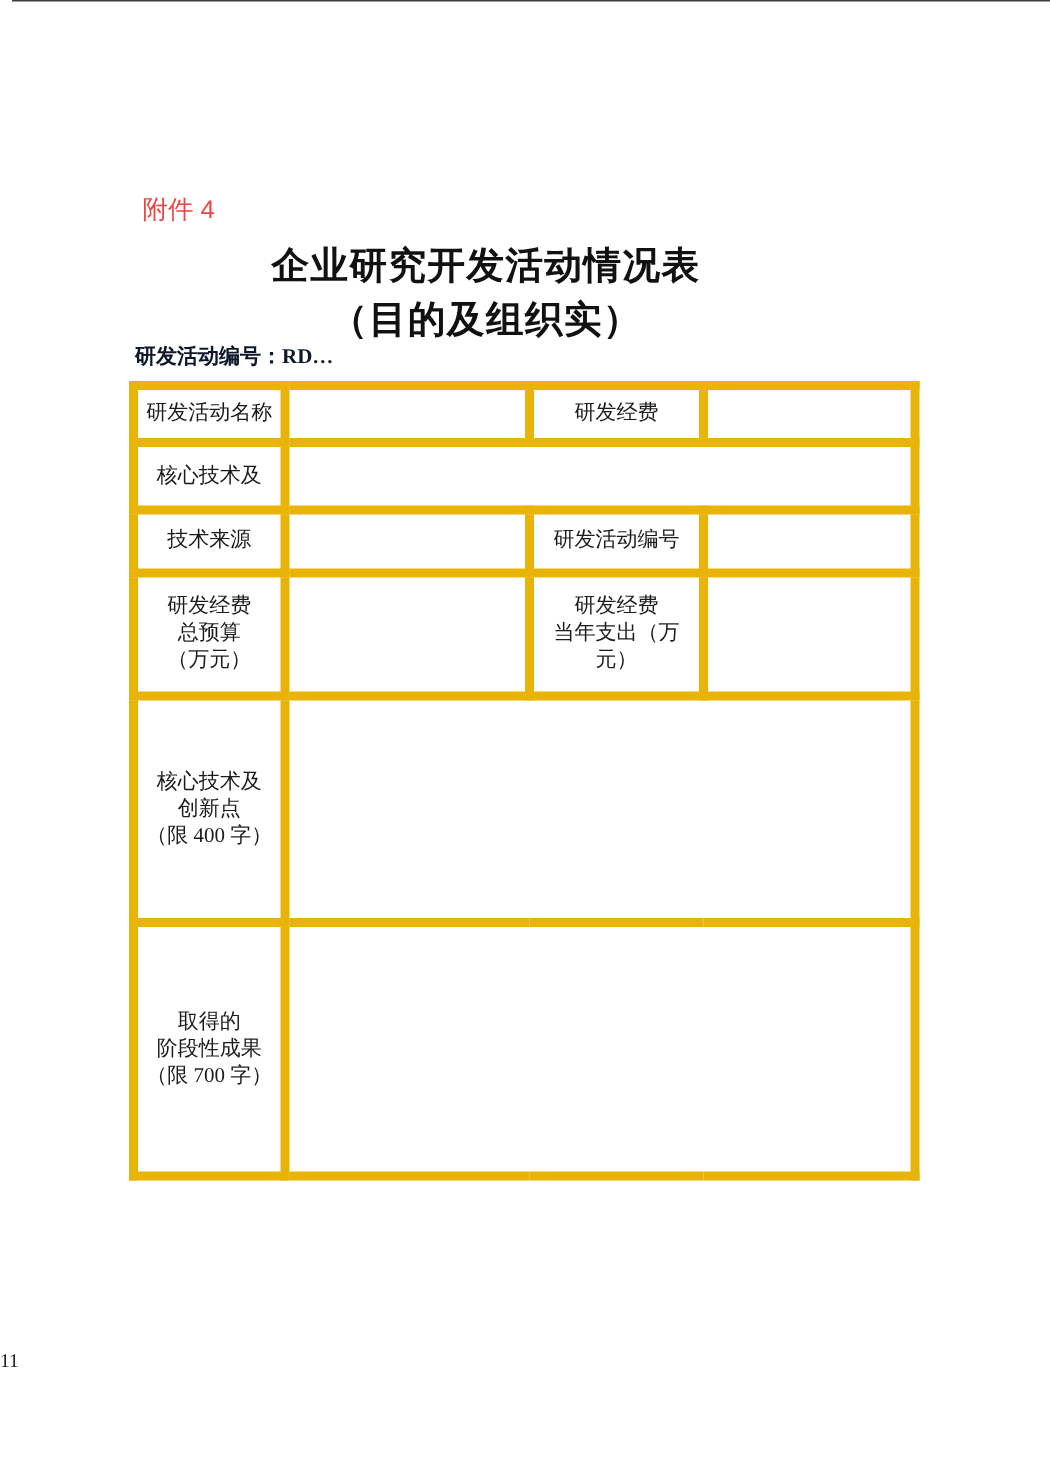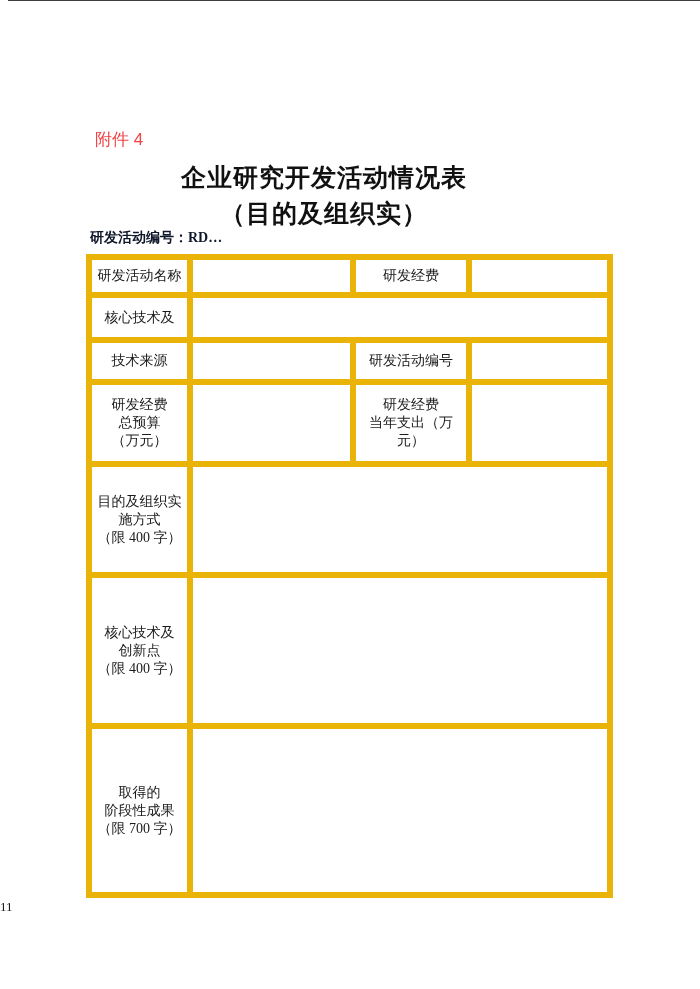--- a/index.html
+++ b/index.html
@@ -98,26 +98,20 @@
     </tr>
     <tr class="r4">
       <td>研发经费
 总预算
 （万元）</td>
       <td></td>
       <td>研发经费
 当年支出（万元）</td>
       <td></td>
     </tr>
-    <tr class="r5">
-      <td>目的及组织实
-施方式
-（限 400 字）</td>
-      <td colspan="3"></td>
-    </tr>
     <tr class="r6">
       <td>核心技术及
 创新点
 （限 400 字）</td>
       <td colspan="3"></td>
     </tr>
     <tr class="r7">
       <td>取得的
 阶段性成果
 （限 700 字）</td>

